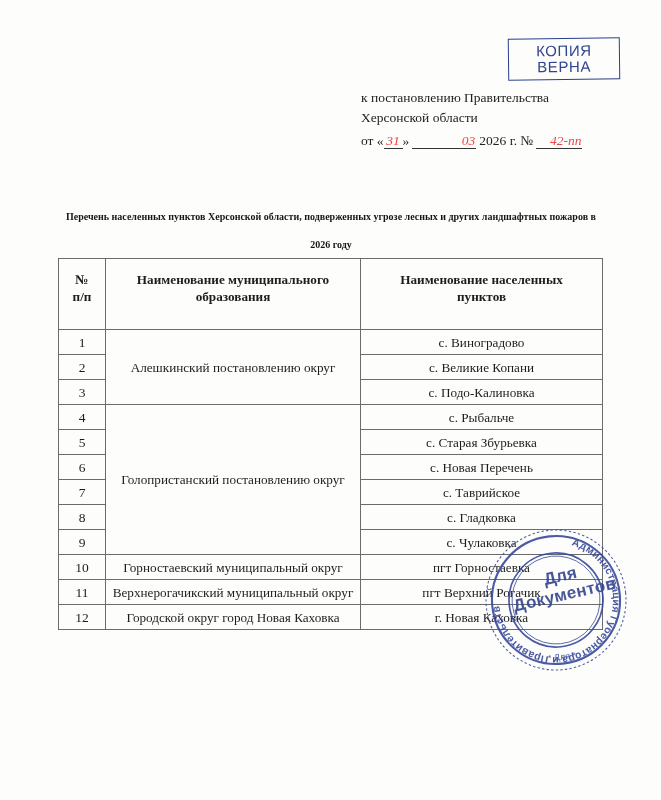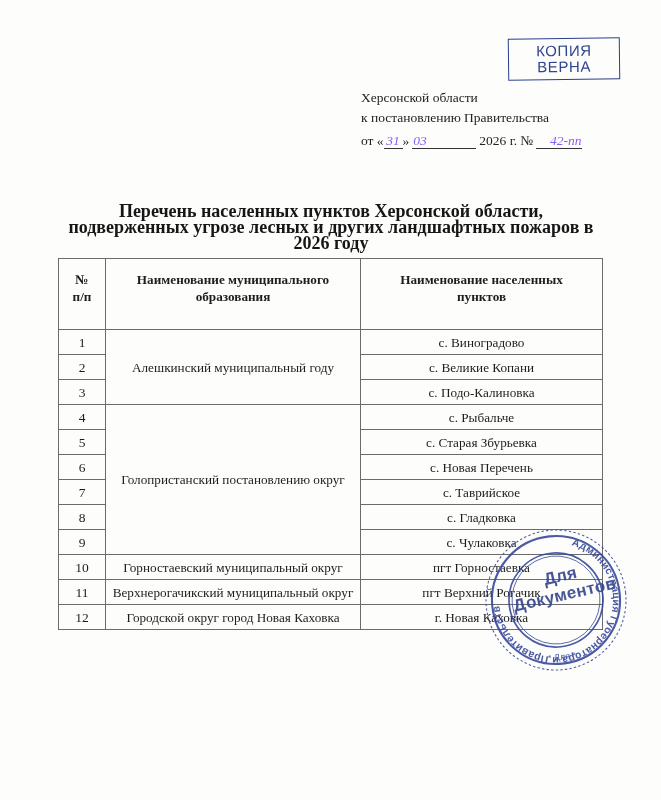--- a/index.html
+++ b/index.html
@@ -60,29 +60,29 @@
 
   .date-line {
     display: flex;
     align-items: baseline;
     margin-top: 4px;
     white-space: nowrap;
   }
   .hw {
     font-family: "Liberation Serif", serif;
     font-style: italic;
-    color: #8b5cf6;
+    color: #ef4444;
     font-size: 13.5px;
     padding: 0 1px;
   }
   .ul-short {
     display: inline-block;
     border-bottom: 1px solid #333;
     min-width: 62px;
-    text-align: left;
+    text-align: right;
     margin: 0 3px;
     line-height: 15px;
   }
   .ul-num {
     display: inline-block;
     border-bottom: 1px solid #333;
     min-width: 44px;
     text-align: right;
     margin-left: 3px;
     line-height: 15px;
@@ -95,22 +95,22 @@
     line-height: 14px;
   }
 
   
   .doc-title {
     position: absolute;
     left: 58px;
     top: 203px;
     width: 546px;
     text-align: center;
-    font-size: 18px;
-    line-height: 16px;
+    font-size: 10px;
+    line-height: 28px;
     font-weight: bold;
     color: #161616;
   }
 
   
   .tbl {
     position: absolute;
     left: 58px;
     top: 258px;
     width: 544px;
@@ -173,22 +173,22 @@
 <body>
 
 <div class="page">
 
   <div class="copy-stamp">
     <span>КОПИЯ</span>
     <span>ВЕРНА</span>
   </div>
 
   <div class="header-block">
+    <div>к постановлению Правительства</div>
     <div>Херсонской области</div>
-    <div>к постановлению Правительства</div>
     <div class="date-line">
       <span>от</span>
       <span>&nbsp;</span>
       <span>«</span>
       <span class="hw hw-day">31</span>
       <span>»</span>
       <span class="ul-short hw">03</span>
       <span>2026 г. №</span>
       <span class="ul-num hw">42-пп</span>
     </div>
@@ -217,21 +217,21 @@
         </th>
         <th>
           <span>Наименование населенных</span><br>
           <span>пунктов</span>
         </th>
       </tr>
     </thead>
     <tbody>
         <tr>
           <td class="num">1</td>
-          <td class="mun" rowspan="3">Алешкинский муниципальный году</td>
+          <td class="mun" rowspan="3">Алешкинский постановлению округ</td>
           <td class="set">с. Виноградово</td>
         </tr>
         <tr>
           <td class="num">2</td>
           <td class="set">с. Великие Копани</td>
         </tr>
         <tr>
           <td class="num">3</td>
           <td class="set">с. Подо-Калиновка</td>
         </tr>

